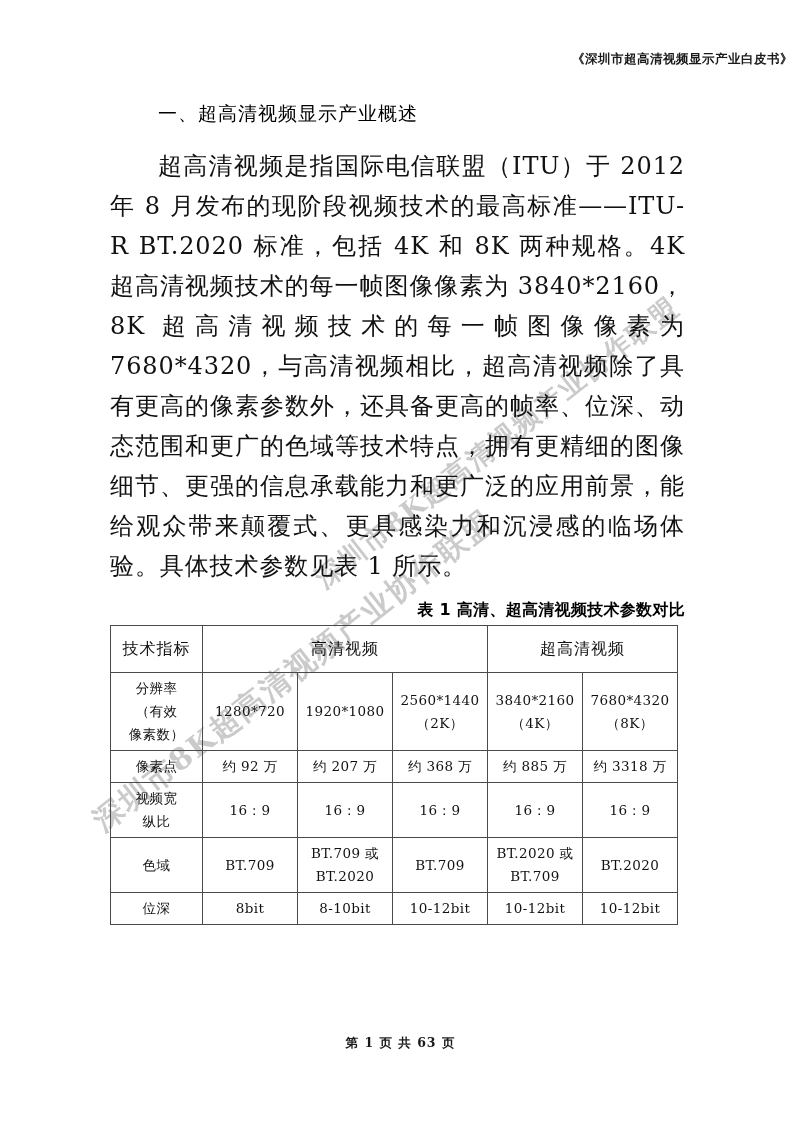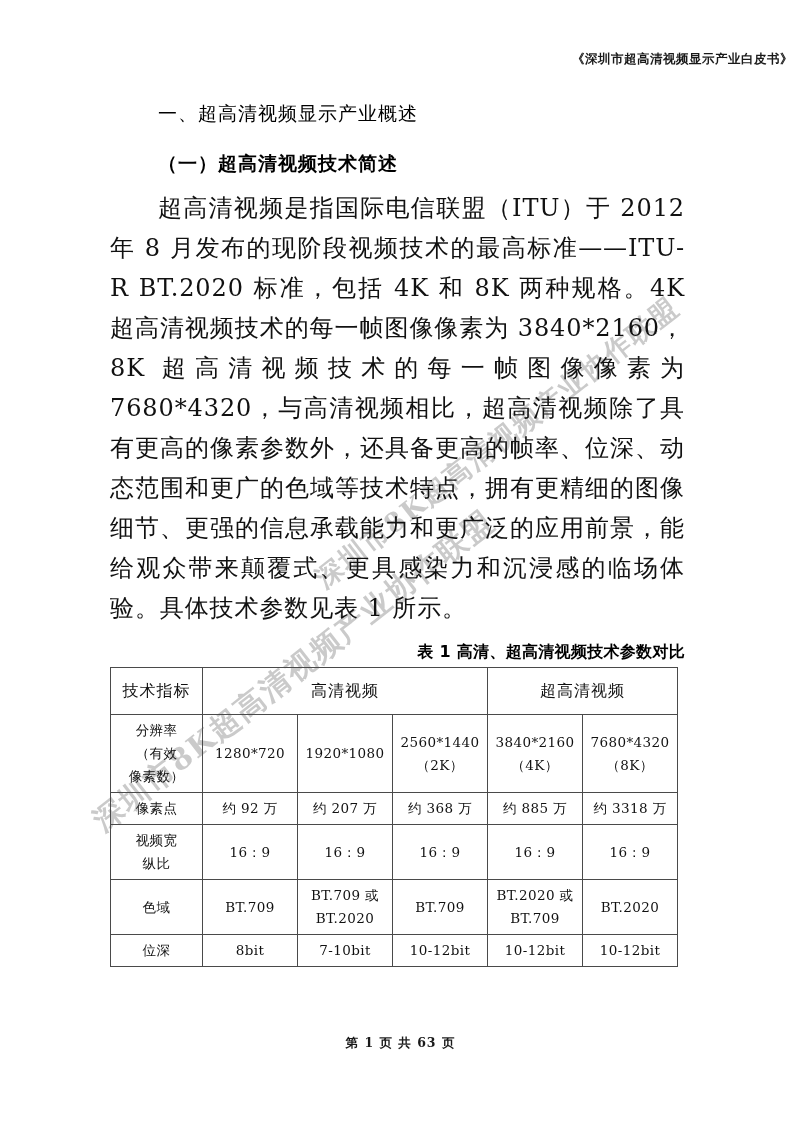--- a/index.html
+++ b/index.html
@@ -187,21 +187,20 @@
   </div>
 
   <div class="header">
     <span class="header-title">《深圳市超高清视频显示产业白皮书》</span>
   </div>
 
   <div class="content">
 
     <h1 class="sec-title">一、超高清视频显示产业概述</h1>
 
-    <h2 class="sub-title">（一）超高清视频技术简述</h2>
 
     <p class="body-text">超高清视频是指国际电信联盟（ITU）于 2012 年 8 月发布的现阶段视频技术的最高标准——ITU-R BT.2020 标准，包括 4K 和 8K 两种规格。4K 超高清视频技术的每一帧图像像素为 3840*2160，8K 超高清视频技术的每一帧图像像素为 7680*4320，与高清视频相比，超高清视频除了具有更高的像素参数外，还具备更高的帧率、位深、动态范围和更广的色域等技术特点，拥有更精细的图像细节、更强的信息承载能力和更广泛的应用前景，能给观众带来颠覆式、更具感染力和沉浸感的临场体验。具体技术参数见表 1 所示。</p>
 
     <div class="table-caption">表 1 高清、超高清视频技术参数对比</div>
 
     <table class="spec-table">
       <colgroup>
         <col class="col-1">
           <col class="col-d">
           <col class="col-d">
@@ -306,21 +305,21 @@
             </td>
           </tr>
           <tr>
             <td class="row-label">
               <span class="cell-sub">位深</span>
             </td>
             <td>
               <span class="cell-sub">8bit</span>
             </td>
             <td>
-              <span class="cell-sub">7-10bit</span>
+              <span class="cell-sub">8-10bit</span>
             </td>
             <td>
               <span class="cell-sub">10-12bit</span>
             </td>
             <td>
               <span class="cell-sub">10-12bit</span>
             </td>
             <td>
               <span class="cell-sub">10-12bit</span>
             </td>

